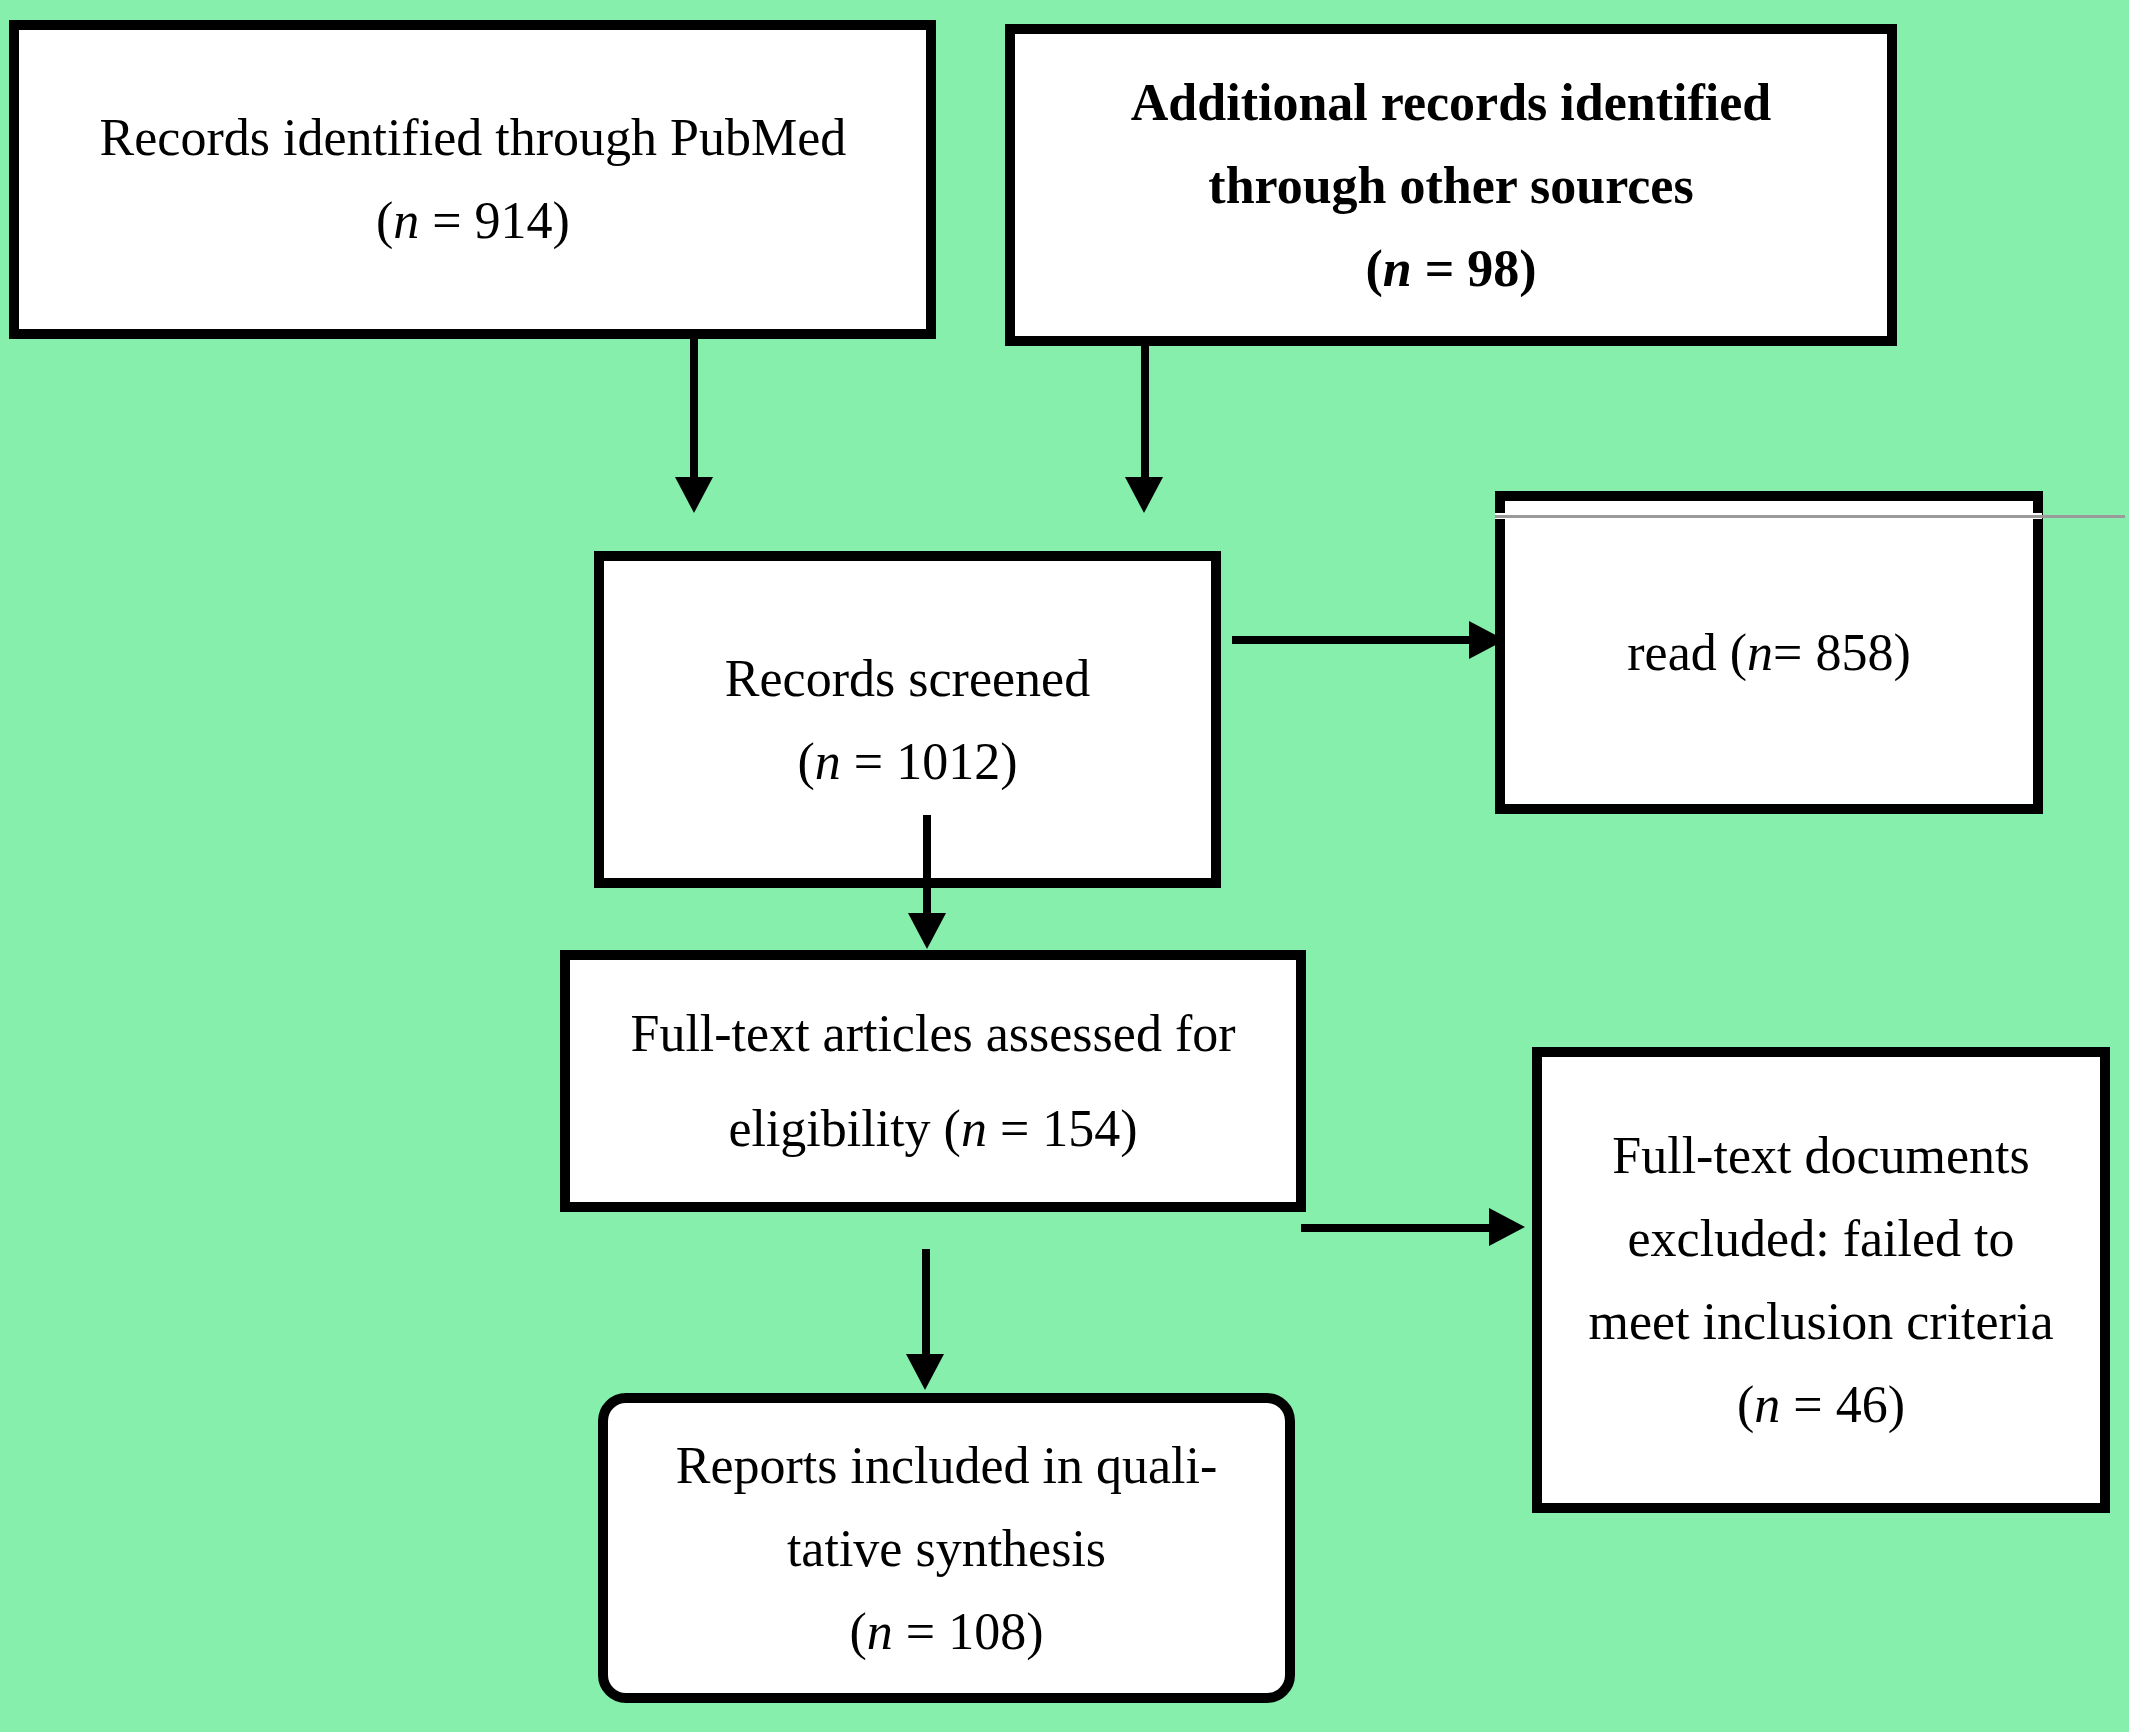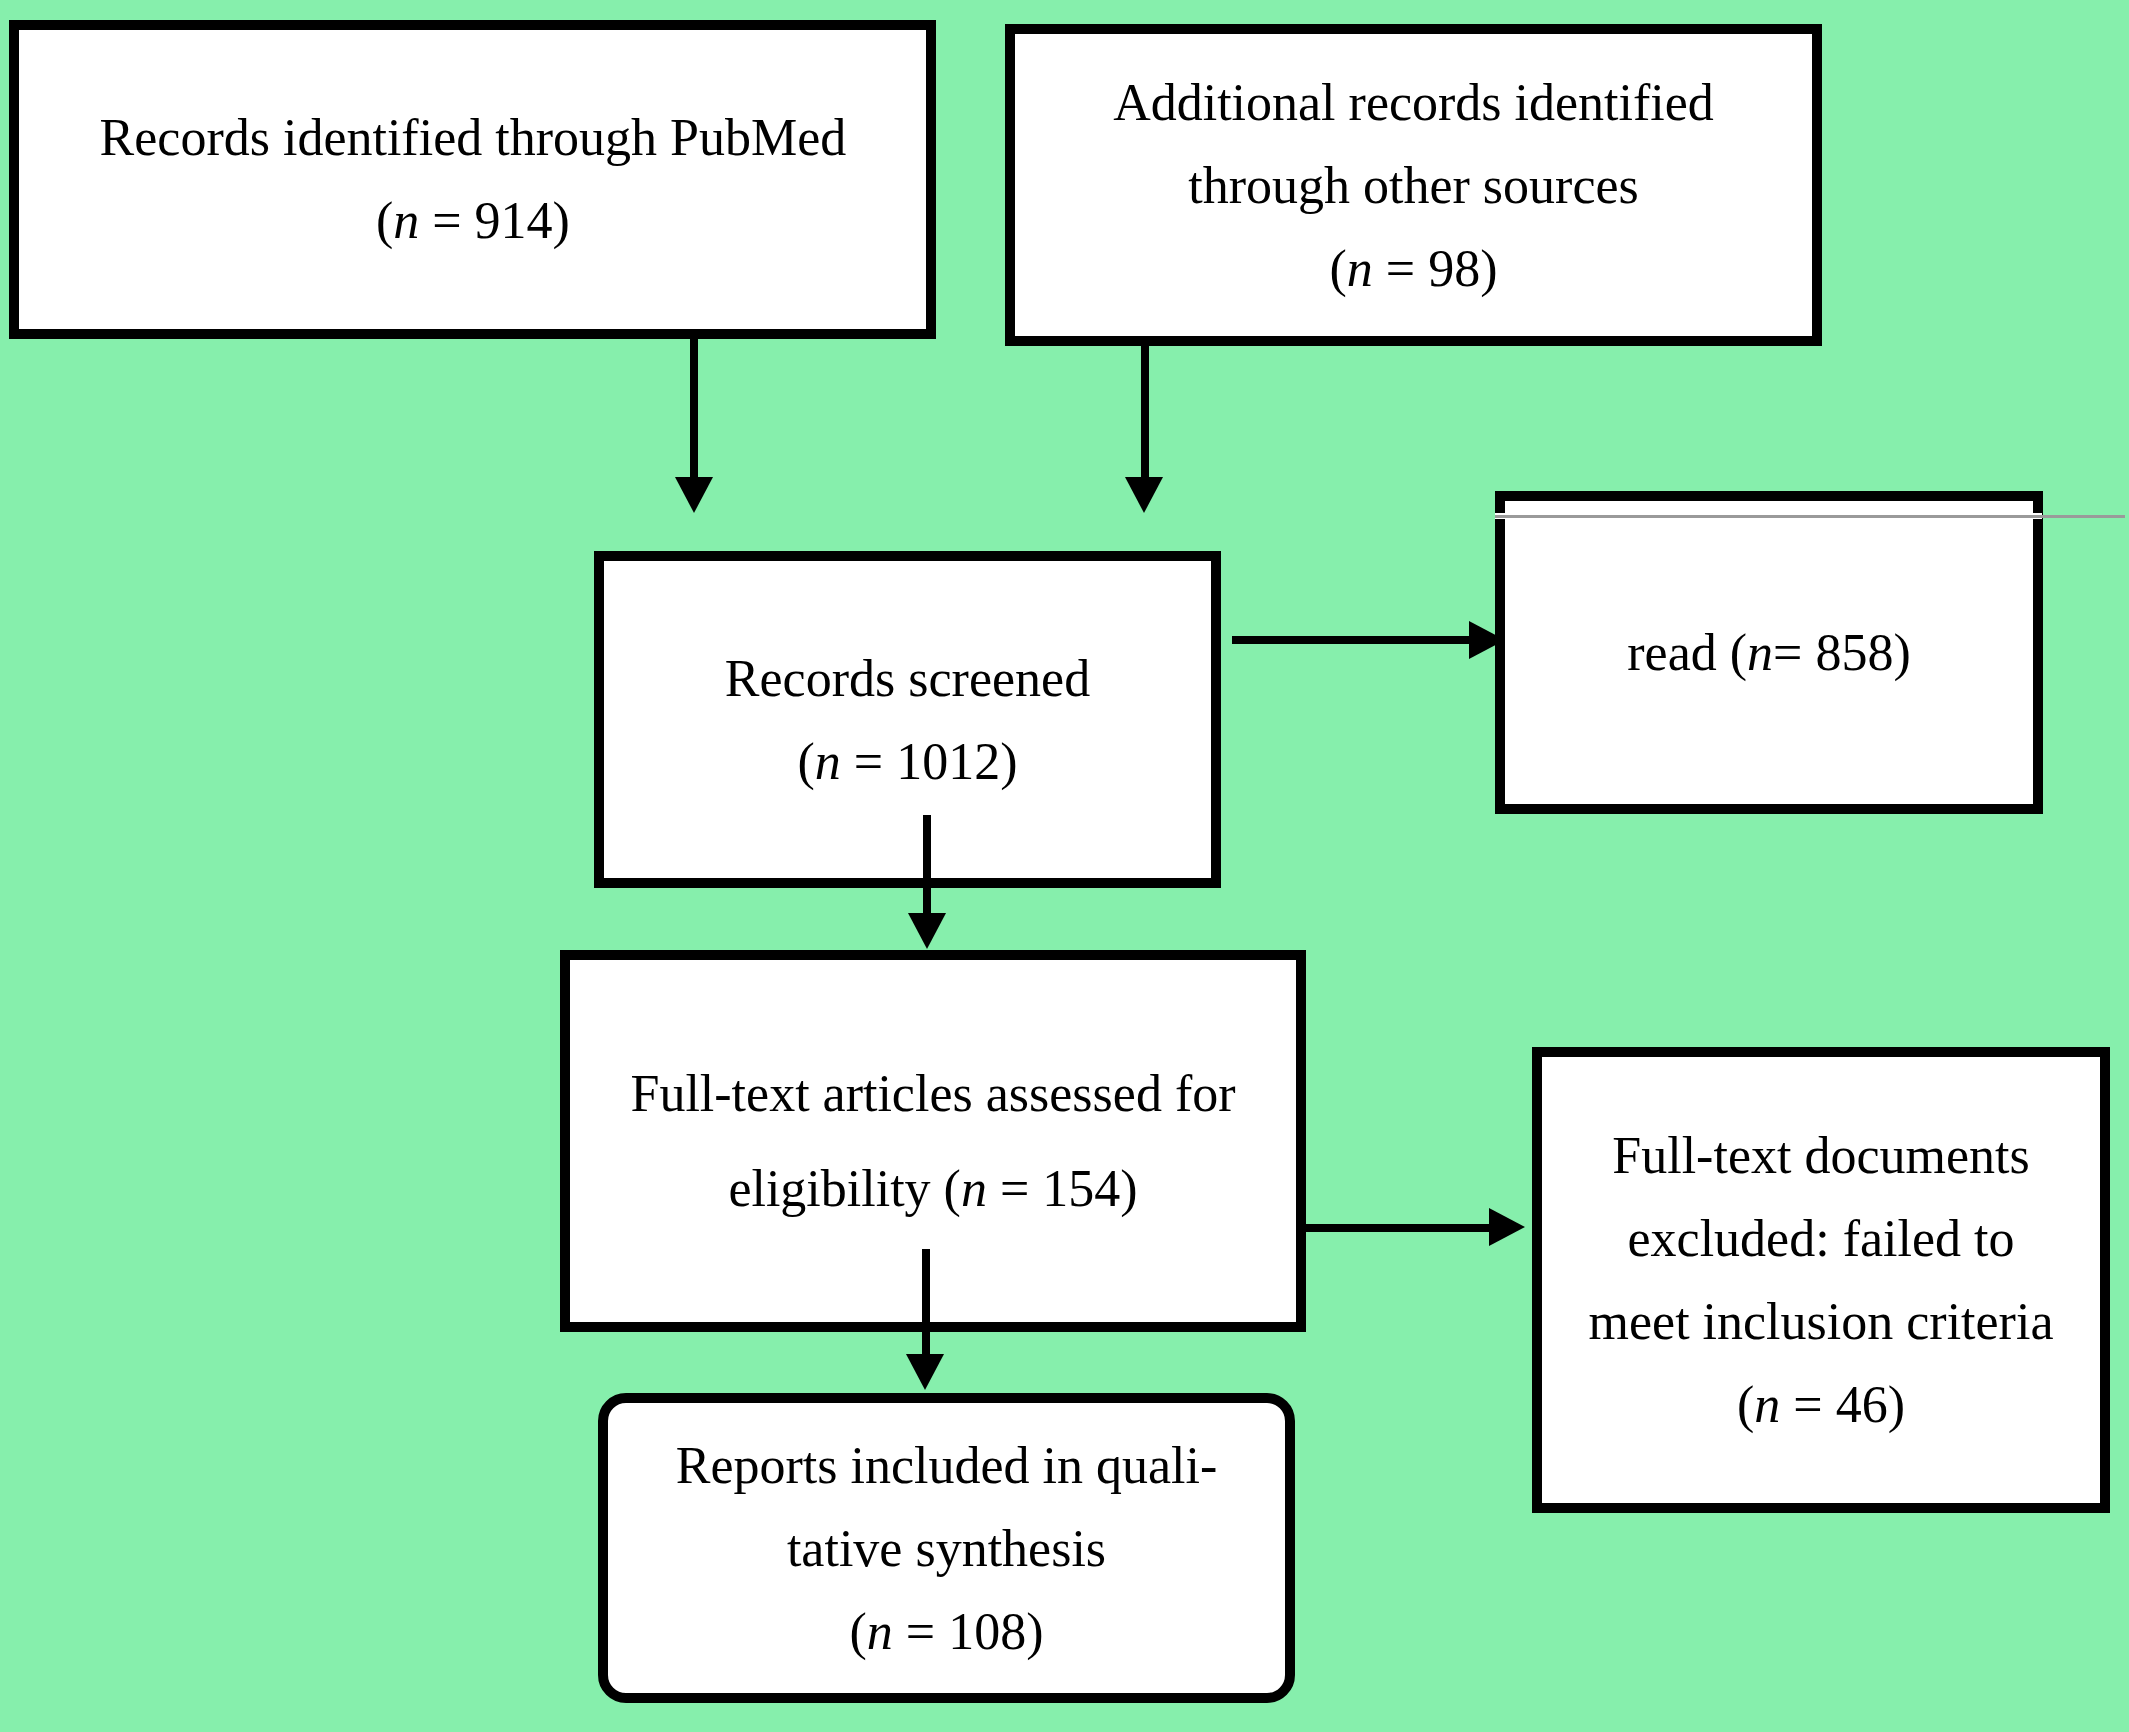--- a/index.html
+++ b/index.html
@@ -36,24 +36,24 @@
     border-top:36px solid #000;
   }
   .head-right{
     position:absolute;width:0;height:0;
     border-top:19px solid transparent;
     border-bottom:19px solid transparent;
     border-left:36px solid #000;
   }
   
   #b1{left:9.4px;   top:19.5px;   width:927px; height:319px;}
-  #b2{left:1005px; top:24px;   width:817px; height:322px;}
+  #b2{left:1005px; top:24px;   width:892px; height:322px;font-weight:bold;}
   #b3{left:594px;  top:551px;  width:627px;  height:337px;}
   #b4{left:1495px; top:491px;  width:548px;  height:323px;}
-  #b5{left:560px;  top:950px; width:746px; height:382px;gap:12px;}
+  #b5{left:560px;  top:950px; width:746px; height:262px;gap:12px;}
   #b6{left:1532px; top:1047px; width:578px;  height:466px;}
   #b7{left:598px;  top:1393px; width:697px;  height:310px;border-radius:28px;}
   
   .artifact-notch{position:absolute;background:#fff;}
   .artifact-line{position:absolute;background:#9a9a9a;}
 </style>
 </head>
 <body>
 
 <div id="canvas">

